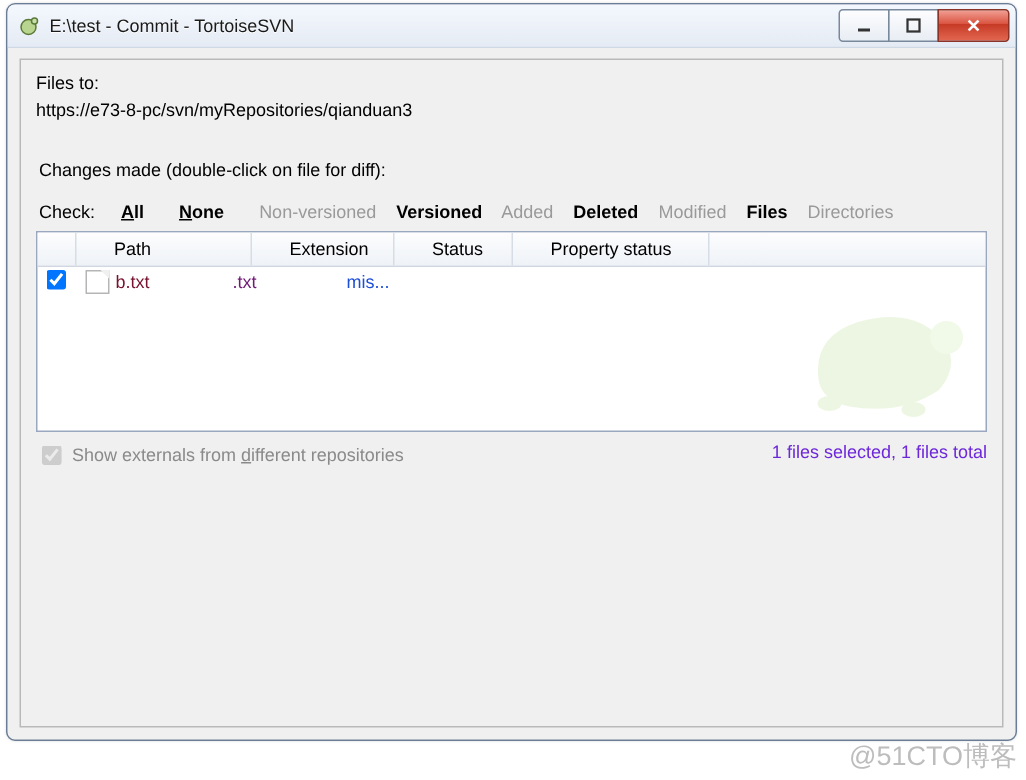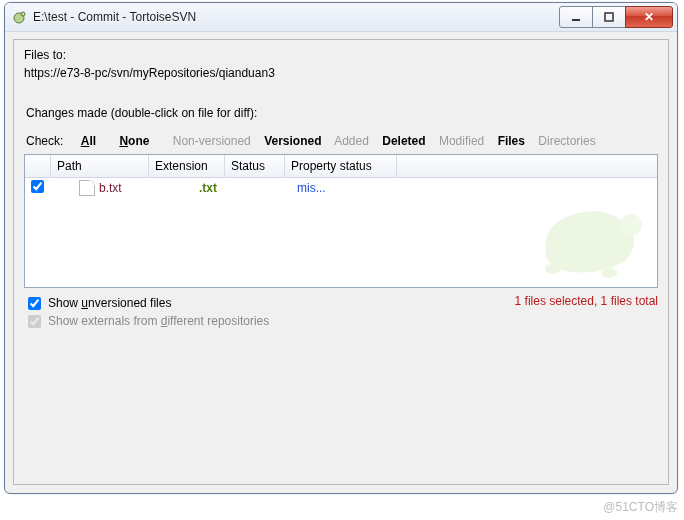--- a/index.html
+++ b/index.html
@@ -127,67 +127,67 @@
     height: 132px;
     position: relative;
     overflow: hidden;
   }
   .cols {
     display: flex;
     height: 22px;
     border-bottom: 1px solid #d0d7e2;
     background: linear-gradient(#fdfdfe,#eef2f7);
     font-size: 12px;
+    gap: 19px;
   }
   .cols div {
     padding: 0 6px;
     border-right: 1px solid #d6dde6;
     height: 100%;
     display: flex; align-items: center;
     box-sizing: border-box;
   }
   .c-chk   { width: 26px; justify-content:center;}
   .c-path  { width: 98px; }
   .c-ext   { width: 76px; }
   .c-status{ width: 60px; }
   .c-prop  { width: 112px; }
   .c-lock  { flex: 1; border-right: none;}
   .row {
     display: flex;
     height: 20px;
     align-items: center;
     font-size: 12px;
-    gap: 22px;
   }
   .row div { padding: 0 6px; box-sizing: border-box;}
   .row .c-chk input { margin:0; }
   .fname { color: #7a1330; display:flex; align-items:center; gap:4px;}
-  .ext   { color: #4d7c0f; font-weight: bold; }
+  .ext   { color: #701a75; }
   .stat  { color: #1d4ed8; }
   .fileicon {
     width:14px; height:14px; display:inline-block;
     background:#fff; border:1px solid #b5b5b5; position:relative;
   }
   .fileicon:after{
     content:""; position:absolute; top:-1px; right:-1px;
     border:3px solid transparent; border-top-color:#f0f0f0; border-right-color:#f0f0f0;
   }
   .watermark {
     position:absolute; right:6px; bottom:2px; width:120px; height:100px; opacity:.28;
     pointer-events:none;
   }
   .bottomrow {
     display:flex; justify-content:space-between; align-items:flex-start;
     margin-top:6px;
   }
   .chkline { display:flex; align-items:center; gap:4px; height:18px;}
   .chkline.disabled { color:#8a8a8a; }
-  .status-right { text-align:right; color:#b91c1c; }
+  .status-right { text-align:right; color:#6d28d9; }
   .footer-watermark{
-    position:absolute; right:6px; bottom:4px; color:#bdbdbd; font-size:12px;
+    position:absolute; right:6px; bottom:4px; color:#bdbdbd; font-size:18px;
     text-shadow:0 1px #fff;
   }
   u.ak { text-decoration: underline; }
 </style>
 </head>
 <body>
 
 <div class="window">
 
   <div class="titlebar">
@@ -258,26 +258,20 @@
       <svg class="watermark" viewBox="0 0 120 100">
         <path d="M15 70 Q10 40 40 30 Q80 18 100 45 Q108 60 95 75 Q70 92 35 86 Q18 82 15 70 Z" fill="#bfe29a"></path>
         <circle cx="100" cy="40" r="11" fill="#cfeab0"></circle>
         <ellipse cx="22" cy="84" rx="8" ry="5" fill="#bfe29a"></ellipse>
         <ellipse cx="78" cy="88" rx="8" ry="5" fill="#bfe29a"></ellipse>
       </svg>
     </div>
 
     <div class="bottomrow">
       <div>
-        <label class="chkline">
-          <input type="checkbox" checked="" style="">
-          <span>
-            <span>Show </span><u class="ak">u</u><span>nversioned files</span>
-          </span>
-        </label>
         <label class="chkline disabled">
           <input type="checkbox" checked="" disabled="" style="">
           <span>
             <span>Show externals from </span><u class="ak">d</u><span>ifferent repositories</span>
           </span>
         </label>
       </div>
       <div class="status-right">1 files selected, 1 files total</div>
     </div>
 

